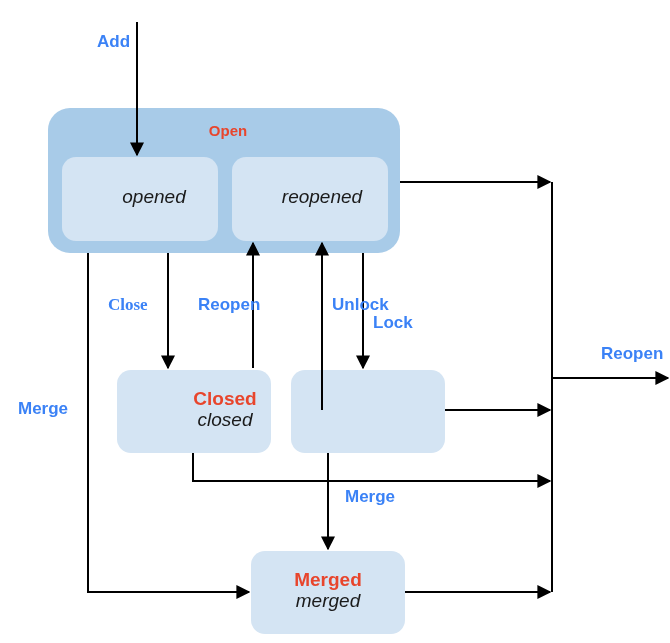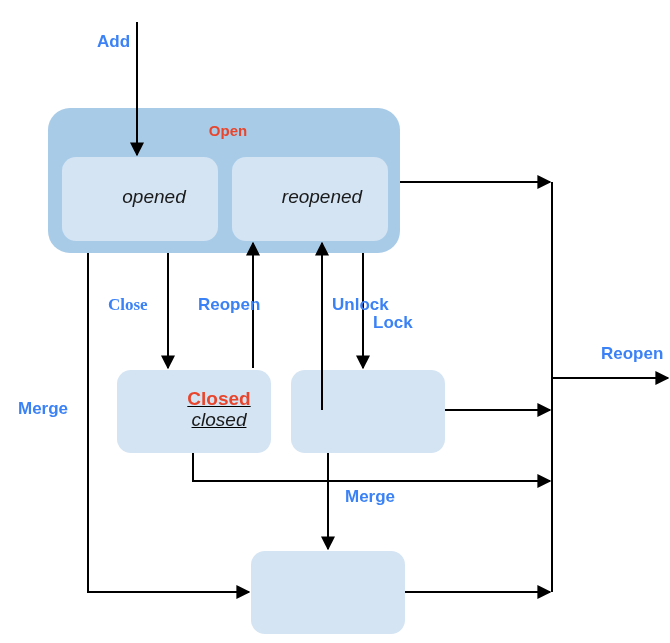--- a/index.html
+++ b/index.html
@@ -108,26 +108,30 @@
   <div class="group-title" style="left:198px; top:122px; width:60px;">Open</div>
 
   <div class="node-label" style="left:62px; top:186px; width:184px;">
     <div class="state-italic">opened</div>
   </div>
 
   <div class="node-label" style="left:244px; top:186px; width:156px;">
     <div class="state-italic">reopened</div>
   </div>
 
-  <div class="node-label" style="left:126px; top:388px; width:186px;text-decoration:underline;">
+  <div class="node-label" style="left:132px; top:388px; width:186px;">
     <div class="title-red">Closed</div>
     <div class="state-italic">closed</div>
   </div>
 
 
+  <div class="node-label" style="left:251px; top:569px; width:154px;">
+    <div class="title-red">Merged</div>
+    <div class="state-italic">merged</div>
+  </div>
 
   <div class="edge-label" style="left:97px; top:32px;">Add</div>
 
   <div class="edge-label" style="left:108px; top:295px;font-family:Liberation Serif, serif;">Close</div>
 
   <div class="edge-label" style="left:198px; top:295px;">Reopen</div>
 
   <div class="edge-label" style="left:288px; top:295px;margin-left:44px;">Unlock</div>
 
   <div class="edge-label" style="left:373px; top:313px;">Lock</div>

